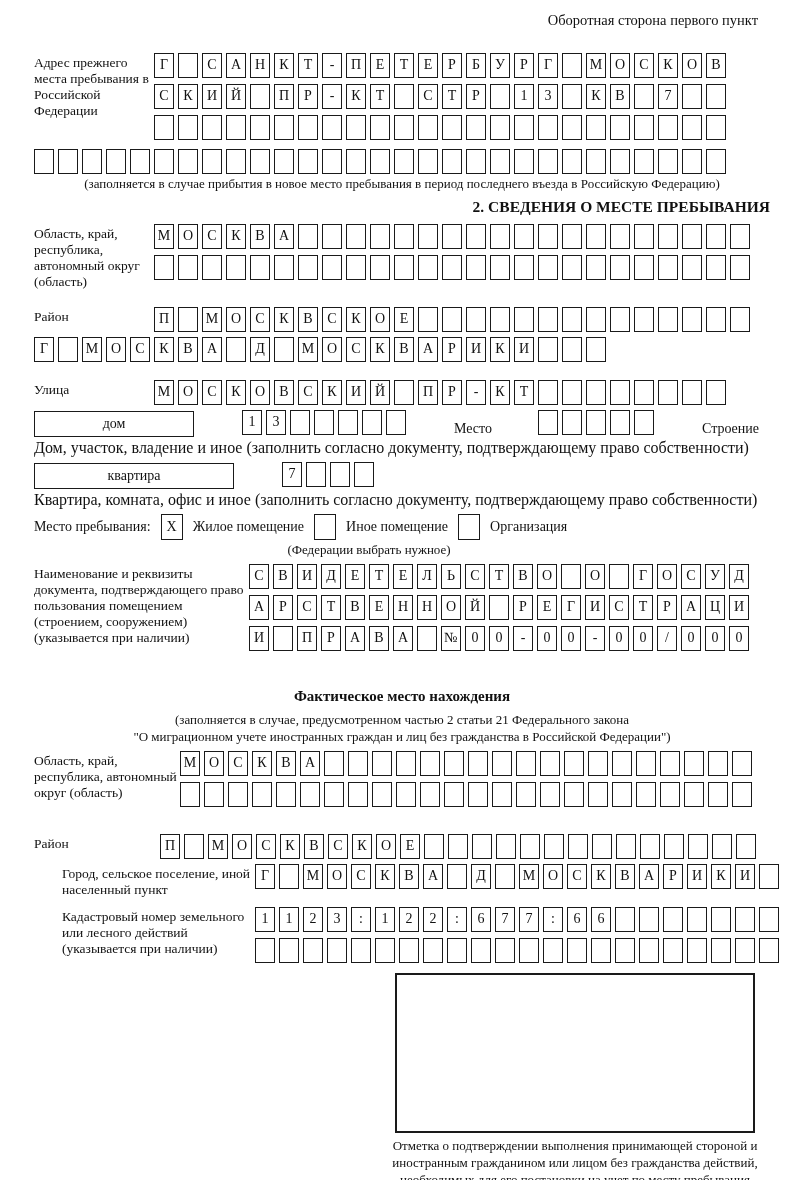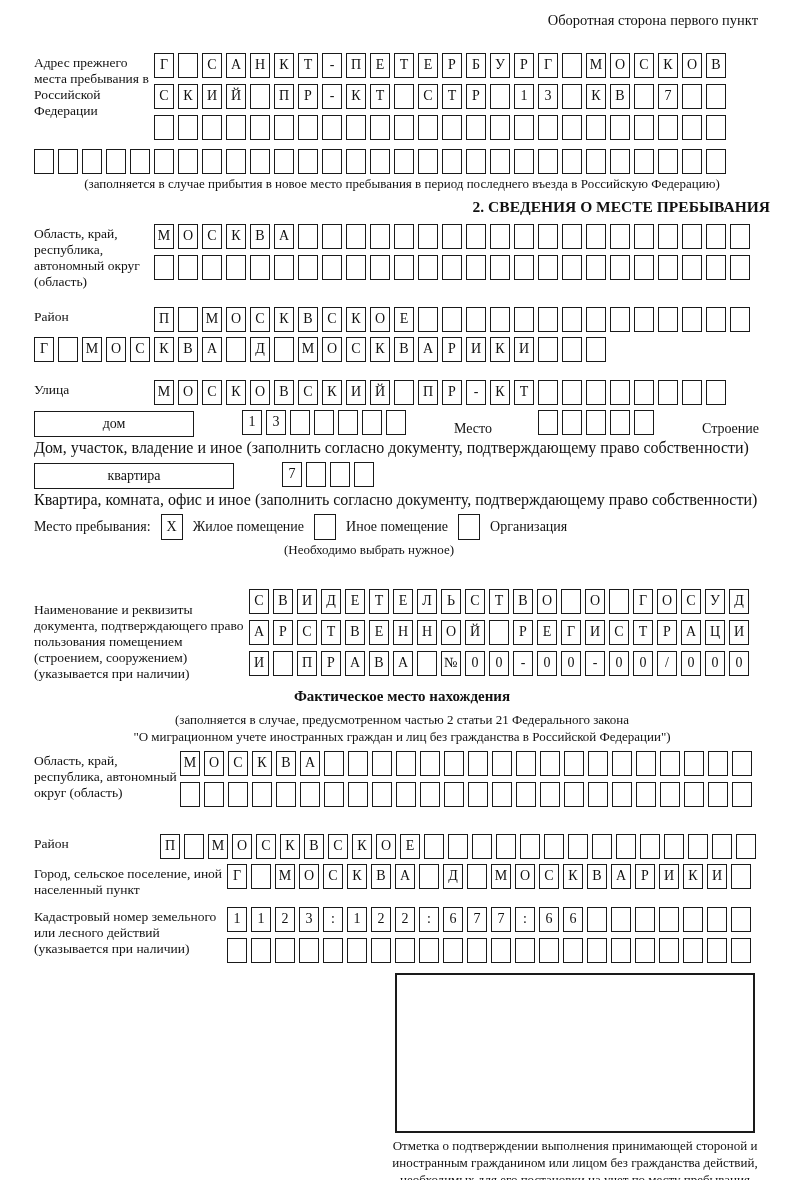--- a/index.html
+++ b/index.html
@@ -5,21 +5,21 @@
   * { margin:0; padding:0; box-sizing:border-box; }
   html,body { width:800px; height:1180px; background:#ffffff; overflow:hidden; }
   body { font-family:"Liberation Serif","DejaVu Serif",serif; color:#111; }
   .page { width:800px; height:1180px; padding:12px 30px 0 34px; position:relative; }
 
   .top-title { text-align:right; font-size:14.5px; padding-right:12px; margin-bottom:24px; }
 
   .row { display:flex; align-items:flex-start; margin-bottom:3px; }
   .lbl { font-size:13.5px; line-height:16px; flex:0 0 auto; padding-top:2px; }
   .w120 { width:120px; } .w140 { width:140px; } .w146 { width:146px; }
-  .w126 { width:126px; } .w193 { width:193px; } .w215 { width:215px; }
+  .w126 { width:126px; } .w193 { width:193px;margin-left:28px; } .w215 { width:215px; }
 
   .cellrow { display:flex; flex-wrap:nowrap; }
   .cellrow { margin-bottom:2px; }
   .cell {
     display:inline-block; width:20px; height:25px; margin-right:4px;
     border:1.8px solid #1a1a1a; text-align:center; font-size:14px;
     line-height:22px; flex:0 0 auto; background:#fff;
   }
   .stack > .cellrow { margin-bottom:6px; }
   .minh80 { min-height:80px; }
@@ -34,21 +34,21 @@
   .dom-box { width:160px; margin-right:10px; }
   .kv-box { width:200px; margin-right:10px; }
   .inline-lbl { font-size:14px; margin:0 8px 0 6px; white-space:nowrap; }
   .caption { font-size:16px; line-height:17px; margin:2px 0 6px 0; }
 
   .stay-row { display:flex; align-items:center; font-size:14px; margin:4px 0 2px 0; }
   .chk { display:inline-block; width:22px; height:26px; border:1.8px solid #1a1a1a;
          text-align:center; font-size:14px; line-height:23px; margin:0 10px; flex:0 0 auto; }
   .stay-note { font-size:13px; text-align:center; width:430px; margin-left:120px; margin-bottom:6px; }
 
-  .doc-block { margin-bottom:4px; min-height:118px;align-items:flex-end; }
+  .doc-block { margin-bottom:4px; min-height:118px; }
 
   .act-title { font-weight:bold; font-size:15px; text-align:center; margin:6px 0 6px 0; }
   .act-note { font-size:13px; text-align:center; line-height:17px; }
   .act-note.last { margin-bottom:6px; }
 
   .stamp-wrap { margin-left:361px; margin-top:4px; }
   .stamp-box { width:360px; height:160px; border:2px solid #1a1a1a; }
   .stamp-caption { width:396px; margin-left:343px; font-size:13px; line-height:17px;
                    text-align:center; margin-top:4px; }
 </style>
@@ -369,21 +369,21 @@
 
   <div class="stay-row">
     <span>Место пребывания:</span>
     <span class="chk">X</span>
     <span>Жилое помещение</span>
     <span class="chk"></span>
     <span>Иное помещение</span>
     <span class="chk"></span>
     <span>Организация</span>
   </div>
-  <div class="stay-note">(Необходимо выбрать нужное)</div>
+  <div class="stay-note">(Федерации выбрать нужное)</div>
 
   <div class="row doc-block">
     <div class="lbl w215">Наименование и реквизиты документа, подтверждающего право пользования помещением (строением, сооружением) (указывается при наличии)</div>
     <div class="stack">
       <div class="cellrow">
           <span class="cell">С</span>
           <span class="cell">В</span>
           <span class="cell">И</span>
           <span class="cell">Д</span>
           <span class="cell">Е</span>

